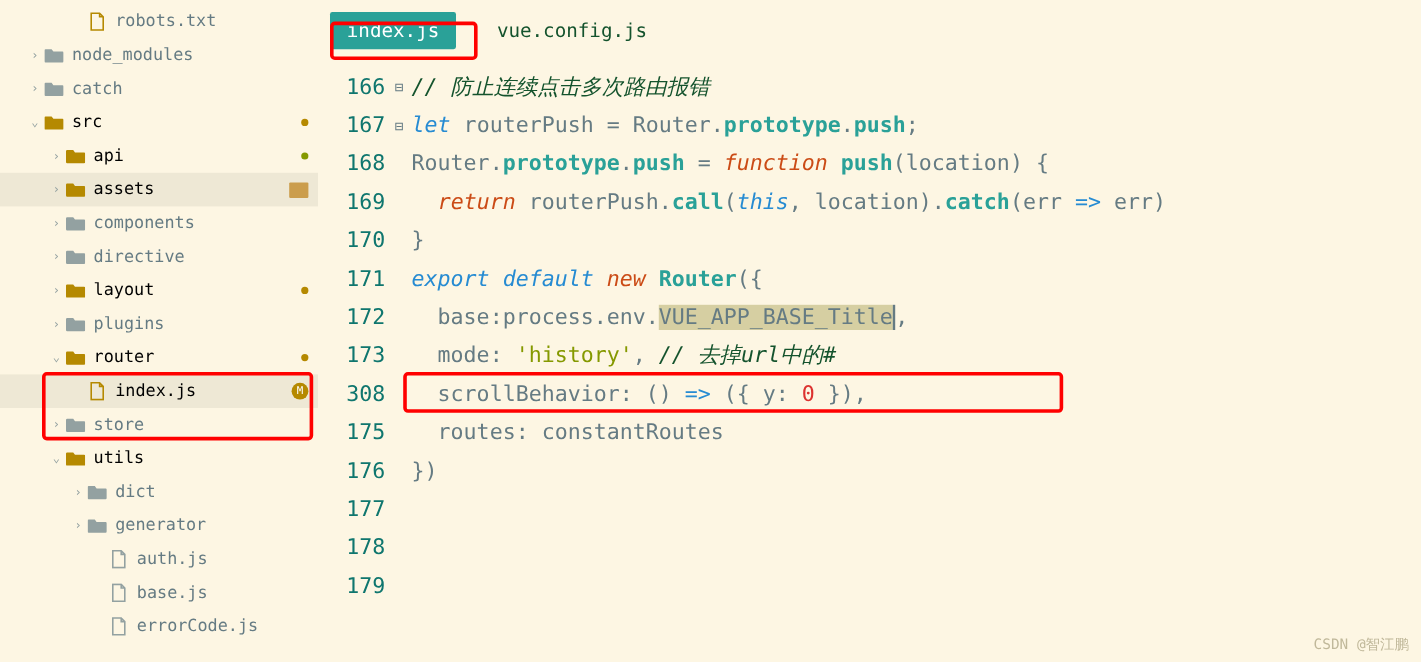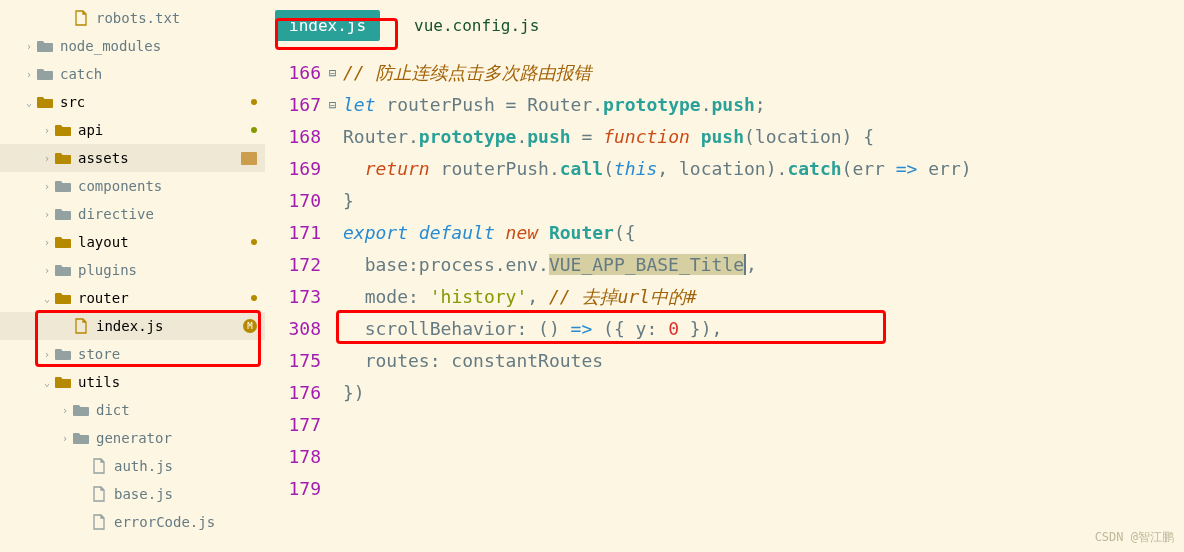--- a/index.html
+++ b/index.html
@@ -91,37 +91,37 @@
 .code-area {
   flex: 1;
   display: flex;
   padding-top: 16px;
   font-size: 18px;
   line-height: 32px;
 }
 .gutter {
   width: 64px;
   text-align: right;
-  color: #a21caf;
+  color: #0f766e;
   padding-right: 8px;
   user-select: none;
 }
 .fold-col {
   width: 14px;
   color: #657b83;
   font-size: 12px;
   user-select: none;
 }
 .code {
   flex: 1;
   white-space: pre;
   color: #657b83;
   position: relative;
 }
-.cm { color: #a16207; font-style: italic; margin-top: 15px; }
+.cm { color: #14532d; font-style: italic; margin-top: 15px; }
 .kw-blue { color: #268bd2; font-style: italic; }
 .kw-orange { color: #cb4b16; font-style: italic; }
 .ident-teal { color: #2aa198; font-weight: bold; }
 .str-green { color: #859900; }
 .num-red { color: #dc322f; }
 .hl-sel { background: #d6cfa2; }
 .cursor-bar { border-right: 2px solid #657b83; }
 
 .redbox {
   position: absolute;

